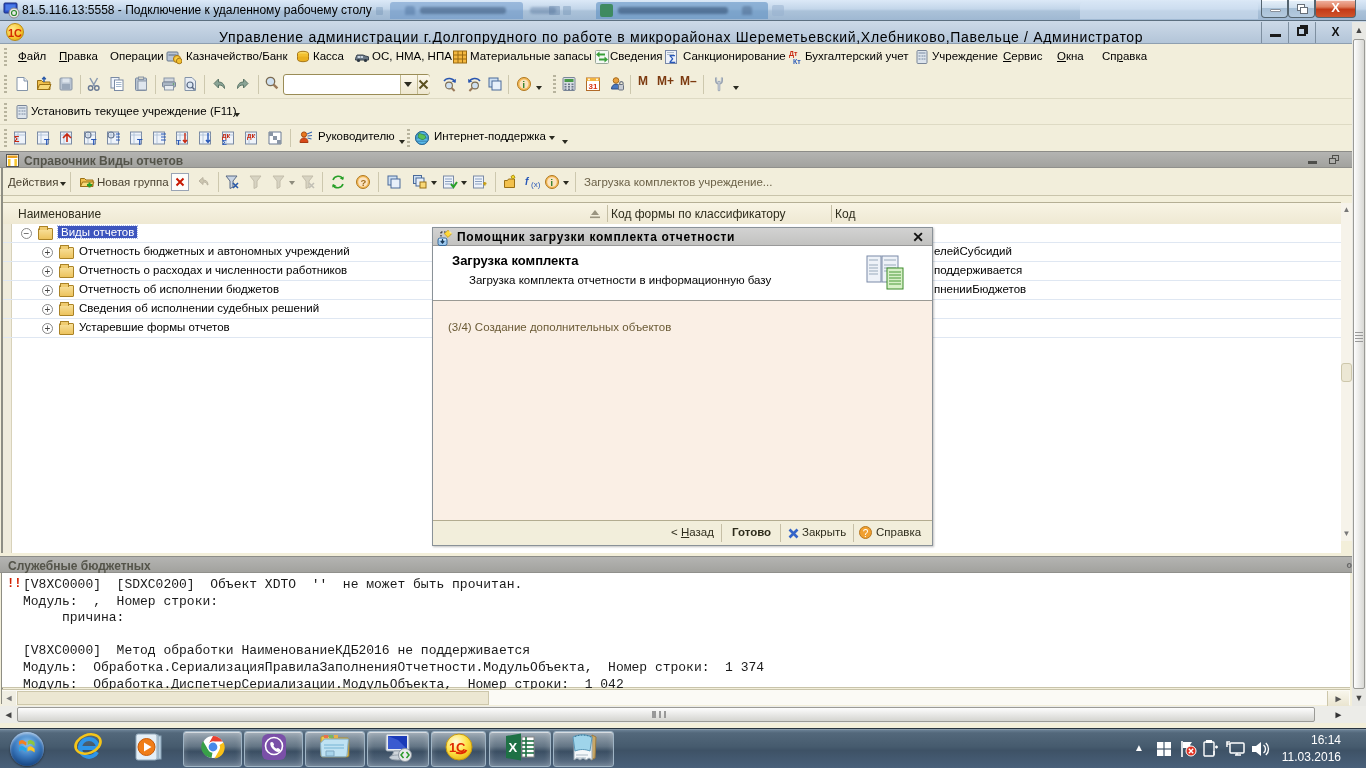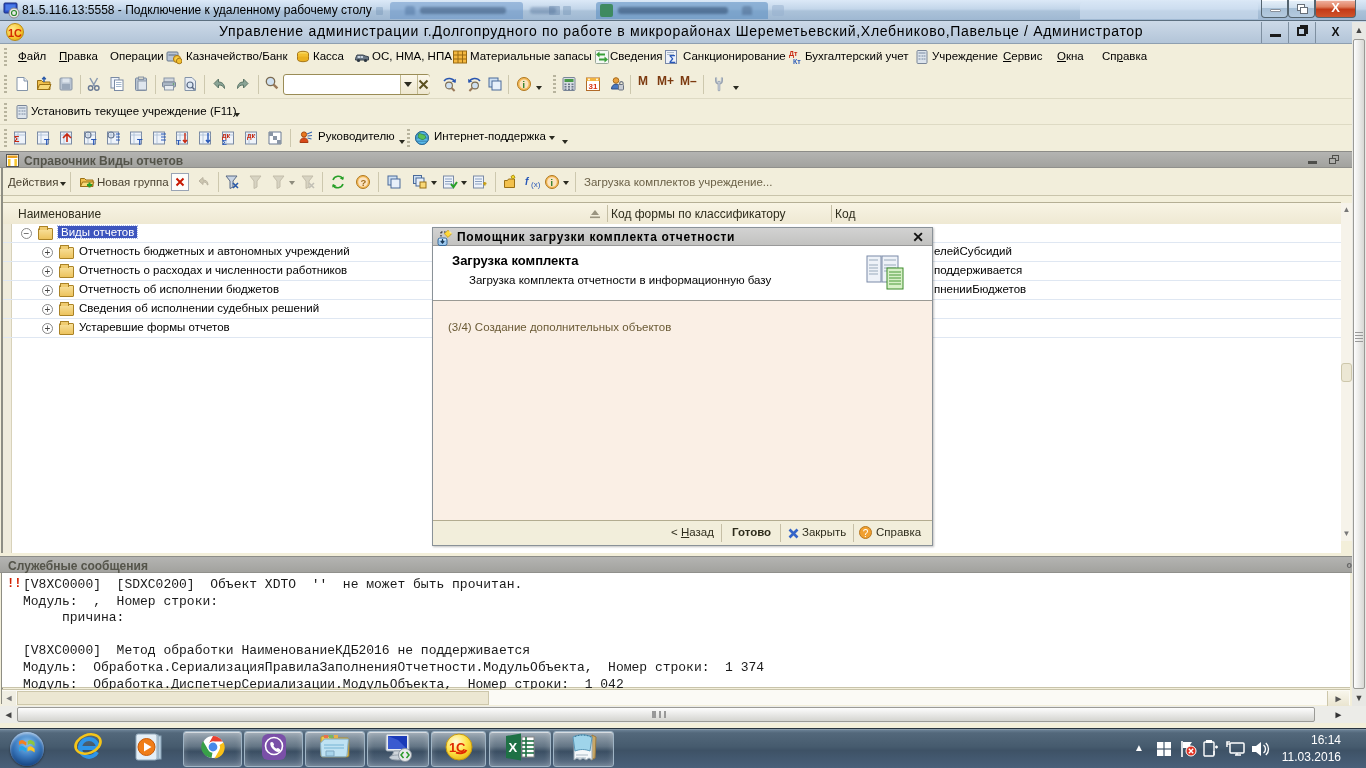--- a/index.html
+++ b/index.html
@@ -85,21 +85,21 @@
   <div class="wbtn max" style="right:51px;width:27px">
         <div style="position:absolute;left:8px;top:4px;width:8px;height:7px;border:1px solid #666e78;background:#fff"></div>
         <div style="position:absolute;left:11px;top:7px;width:8px;height:7px;border:1px solid #666e78;background:#fff"></div>
       </div>
   <div class="wbtn cls" style="right:10px;width:41px;color:#fff;font-weight:bold;text-align:center;line-height:16px;font-size:13px">X</div>
 </div>
 
 <div id="apptitle" class="abs">
   <div class="abs" style="left:6px;top:2px;width:18px;height:18px;border-radius:50%;background:radial-gradient(circle at 35% 30%,#ffe98a,#f6c430 60%,#d89400);border:1px solid #b98a10"></div>
   <div class="abs" style="left:8px;top:6px;font-size:11px;font-weight:bold;color:#d42a00">1С</div>
-  <div class="abs" style="left:219px;top:2px;font-size:14px;letter-spacing:.7px">Управление администрации г.Долгопрудного по работе в микрорайонах Шереметьевский,Хлебниково,Павельце / Администратор</div>
+  <div class="abs" style="left:219px;top:8px;font-size:14px;letter-spacing:.7px">Управление администрации г.Долгопрудного по работе в микрорайонах Шереметьевский,Хлебниково,Павельце / Администратор</div>
   <div class="tbtn" style="right:78px">
         <div style="position:absolute;left:8px;top:12px;width:11px;height:3px;background:#1a1a1a"></div>
       </div>
   <div class="tbtn" style="right:51px">
         <div style="position:absolute;left:8px;top:5px;width:9px;height:9px;border:2px solid #1a1a1a"></div>
         <div style="position:absolute;left:11px;top:3px;width:8px;height:2px;background:#1a1a1a"></div>
         <div style="position:absolute;left:17px;top:3px;width:2px;height:9px;background:#1a1a1a"></div>
       </div>
   <div class="tbtn" style="right:10px;width:41px;border-right:1px solid #7e8fa0">X</div>
 </div>
@@ -606,21 +606,21 @@
     <div class="vline" style="left:420px"></div>
     <div style="position:absolute;left:426px;top:5px;width:13px;height:13px;border-radius:50%;background:#f0a030;border:1px solid #b87820;color:#fff;font-size:10px;text-align:center;line-height:13px">?</div>
     <span style="position:absolute;left:443px;top:5px">Справка</span>
   </div>
 </div>
 
 <div class="abs" style="left:1px;top:168px;width:2px;height:385px;background:#8e8e84"></div>
 <div class="abs" style="left:1px;top:573px;width:2px;height:131px;background:#8e8e84"></div>
 
 <div class="wt abs" id="msgt" style="height:17px">
-      <span style="position:absolute;left:8px;top:2px">Служебные сообщения</span>
+      <span style="position:absolute;left:8px;top:2px">Служебные бюджетных</span>
       <span style="position:absolute;right:14px;top:3px;font-size:9px;color:#666">o</span>
     </div>
 <div id="msgbody" class="abs">
   <span style="position:absolute;left:5px;top:4px;color:#d22000;font-weight:bold;font-family:'Liberation Mono',monospace;font-size:12px">!!</span>
   <pre>[V8XC0000]  [SDXC0200]  Объект XDTO  ''  не может быть прочитан.
 Модуль:  ,  Номер строки:
      причина:
 
 [V8XC0000]  Метод обработки НаименованиеКДБ2016 не поддерживается
 Модуль:  Обработка.СериализацияПравилаЗаполненияОтчетности.МодульОбъекта,  Номер строки:  1 374

